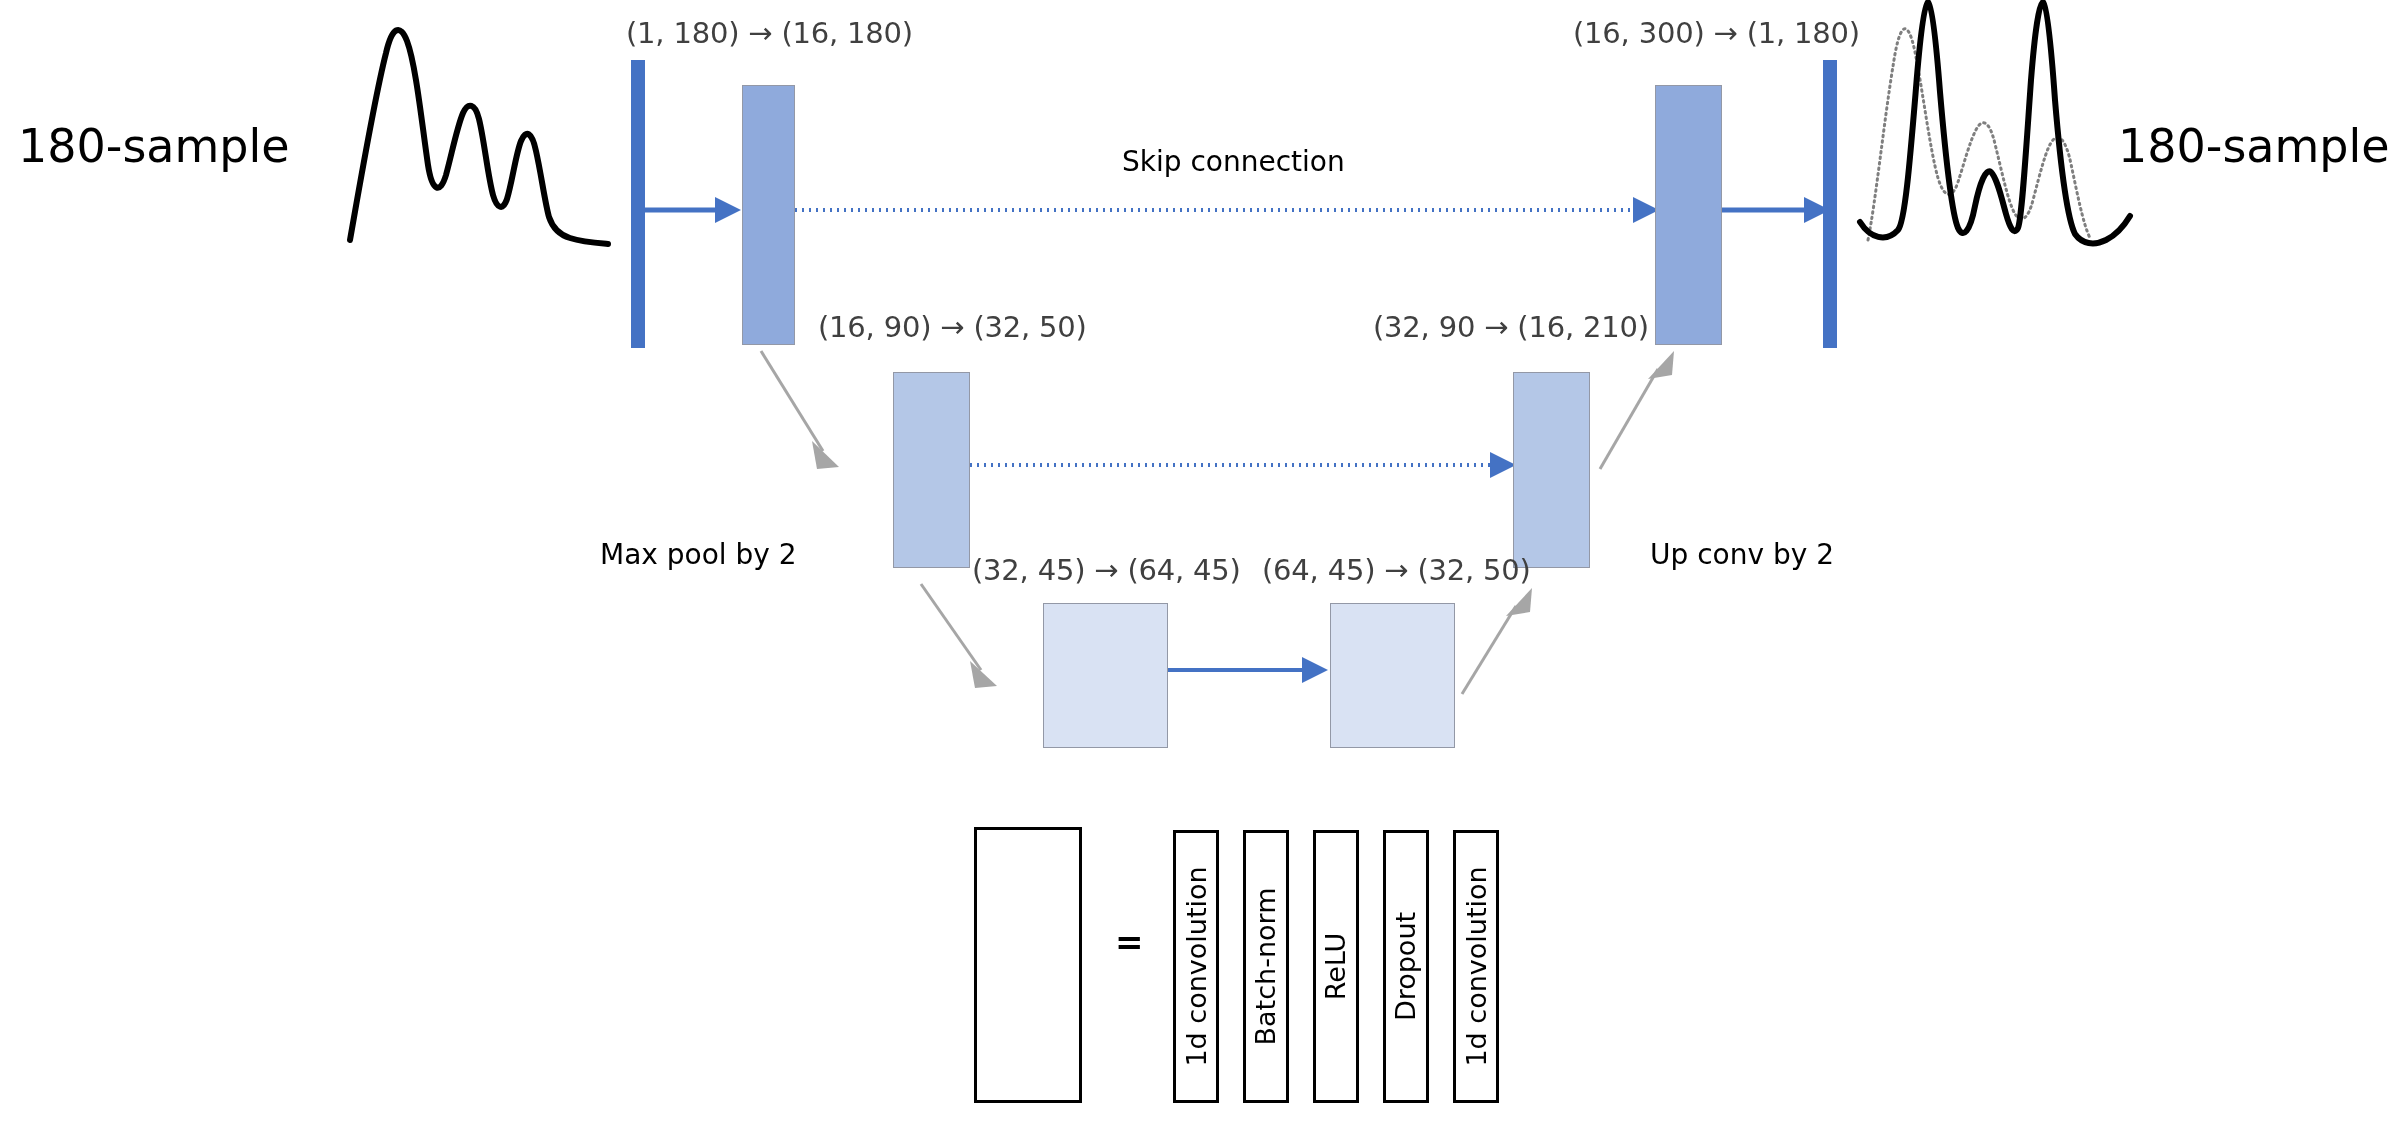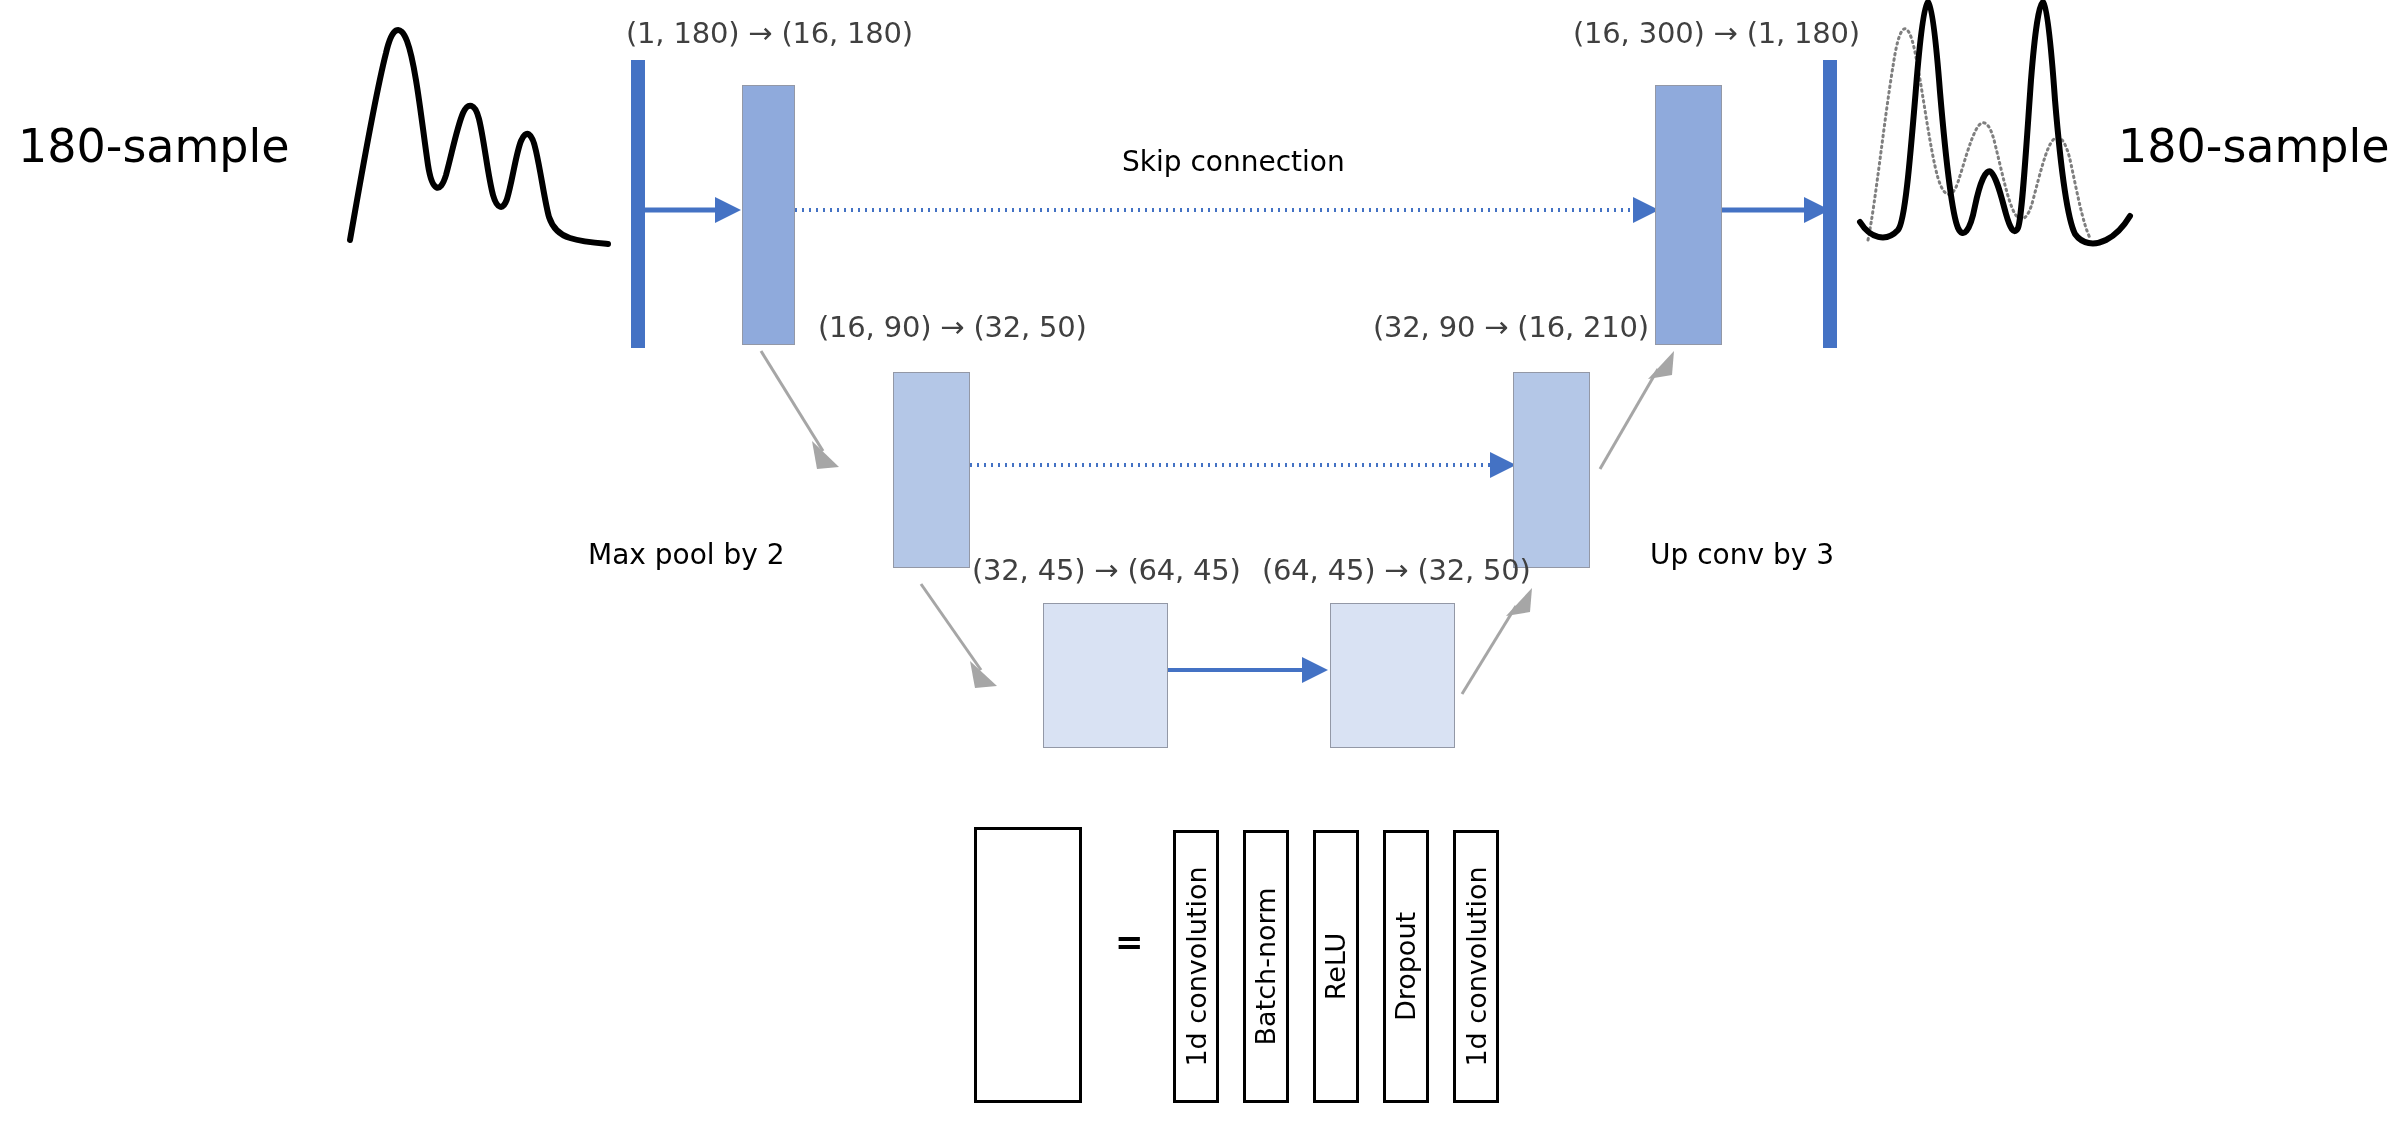--- a/index.html
+++ b/index.html
@@ -185,21 +185,21 @@
     <span class="l1">180-sample</span>
   </div>
 
   <div class="abs" style="left:755px; top:345px; width:110px; height:130px;">
     <svg width="110" height="130" viewBox="0 0 110 130">
       <line x1="6" y1="6" x2="68" y2="106" stroke="#A6A6A6" stroke-width="3"></line>
       <polygon points="57,96 84,122 62,124" fill="#A6A6A6"></polygon>
     </svg>
   </div>
 
-  <div class="abs note-label" style="left:588px; top:538px;">Max pool by 2</div>
+  <div class="abs note-label" style="left:600px; top:538px;">Max pool by 2</div>
 
   <div class="abs shape-label" style="left:818px; top:310px;">(16, 90) → (32, 50)</div>
 
   <div class="abs blk l2" style="left:893px; top:372px; width:77px; height:196px;"></div>
 
   <div class="abs" style="left:970px; top:445px; width:550px; height:40px;">
     <svg width="550" height="40" viewBox="0 0 550 40">
       <line x1="0" y1="20" x2="524" y2="20" stroke="#4472C4" stroke-width="4" stroke-dasharray="2 5" stroke-linecap="butt"></line>
       <polygon points="520,7 546,20 520,33" fill="#4472C4"></polygon>
     </svg>
@@ -209,21 +209,21 @@
 
   <div class="abs blk l2" style="left:1513px; top:372px; width:77px; height:196px;"></div>
 
   <div class="abs" style="left:1596px; top:345px; width:120px; height:130px;">
     <svg width="120" height="130" viewBox="0 0 120 130">
       <line x1="4" y1="124" x2="62" y2="24" stroke="#A6A6A6" stroke-width="3"></line>
       <polygon points="52,34 78,6 76,30" fill="#A6A6A6"></polygon>
     </svg>
   </div>
 
-  <div class="abs note-label" style="left:1650px; top:538px;">Up conv by 3</div>
+  <div class="abs note-label" style="left:1650px; top:538px;">Up conv by 2</div>
 
   <div class="abs" style="left:915px; top:578px; width:110px; height:120px;">
     <svg width="110" height="120" viewBox="0 0 110 120">
       <line x1="6" y1="6" x2="66" y2="92" stroke="#A6A6A6" stroke-width="3"></line>
       <polygon points="55,83 82,108 60,110" fill="#A6A6A6"></polygon>
     </svg>
   </div>
 
   <div class="abs shape-label" style="left:972px; top:553px;">(32, 45) → (64, 45)</div>
 

